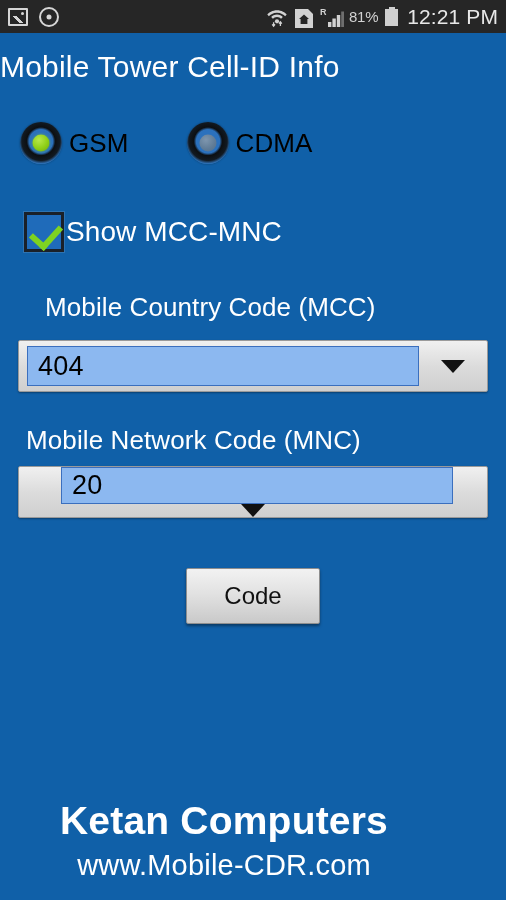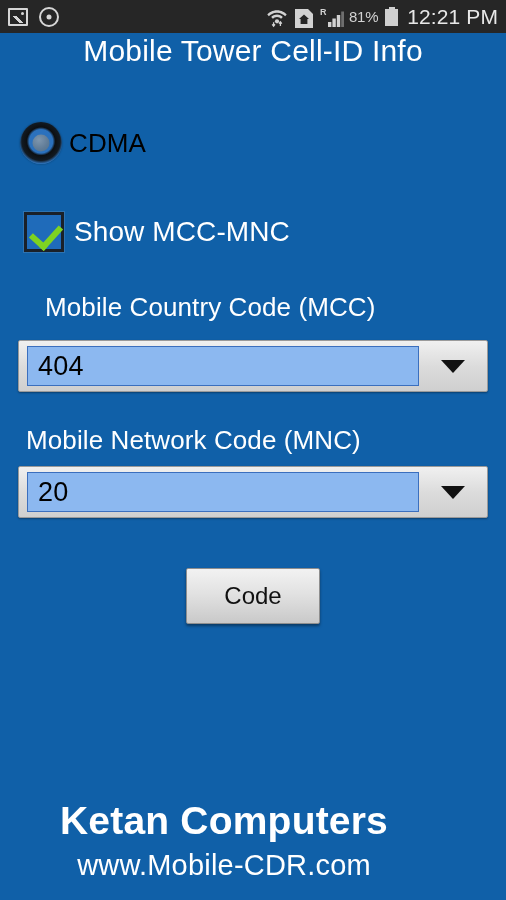--- a/index.html
+++ b/index.html
@@ -70,22 +70,21 @@
     content:""; position:absolute; left:0; top:2.5px;
     width:13px; height:17px; background:#cfcfcf;
   }
   .sb-clock {
     color:#e8e8e8; font-size:21px; letter-spacing:.1px;
     margin-left:2px;
   }
 
   
   .title {
-    position:absolute; top:34px; left:0; width:506px;
-    text-align:center;
+    position:absolute; top:50px; left:0; width:506px;
     color:#ffffff;
     font-size:30px;
     letter-spacing:.2px;
   }
 
   
   .radio-row {
     position:absolute; top:122px; left:20px;
     display:flex; align-items:center;
   }
@@ -126,21 +125,21 @@
     position:relative;
     box-shadow:0 0 0 1px rgba(255,255,255,.12);
   }
   .check-box::after {
     content:""; position:absolute;
     left:9px; top:4px; width:14px; height:23px;
     border-right:6px solid #7ed321; border-bottom:6px solid #7ed321;
     transform:rotate(42deg);
   }
   .check-label {
-    color:#ffffff; font-size:28px; margin-left:10px;
+    color:#ffffff; font-size:28px; margin-left:2px;
     letter-spacing:.1px;
   }
 
   
   .field-label {
     position:absolute; left:26px;
     color:#ffffff; font-size:26px; letter-spacing:.1px;
   }
   .spinner {
     position:absolute; left:18px;
@@ -237,40 +236,44 @@
       <span class="sb-battery-pct">81%</span>
       <span class="ic-batt"></span>
       <span class="sb-clock">12:21 PM</span>
     </div>
   </div>
 
   <div class="title">Mobile Tower Cell-ID Info</div>
 
   <div class="radio-row">
     <div class="radio-opt">
+      <span class="radio-dot"></span>
+      <span class="radio-label">GSM</span>
+    </div>
+    <div class="radio-opt">
       <span class="radio-dot off"></span>
       <span class="radio-label">CDMA</span>
     </div>
   </div>
 
   <div class="check-row">
     <span class="check-box"></span>
     <span class="check-label">Show MCC-MNC</span>
   </div>
 
   <div class="field-label" style="top:292px;margin-left:19px;">Mobile Country Code (MCC)</div>
   <div class="spinner" style="top:340px;">
     <div class="spinner-value">404</div>
     <div class="spinner-arrow">
       <span class="tri-down"></span>
     </div>
   </div>
 
   <div class="field-label" style="top:425px;">Mobile Network Code (MNC)</div>
-  <div class="spinner" style="top:466px;">
+  <div class="spinner" style="top:466px;flex-direction:column;">
     <div class="spinner-value">20</div>
     <div class="spinner-arrow">
       <span class="tri-down"></span>
     </div>
   </div>
 
   <div class="next-btn">Code</div>
 
   <div class="footer">
     <div class="footer-brand">Ketan Computers</div>

